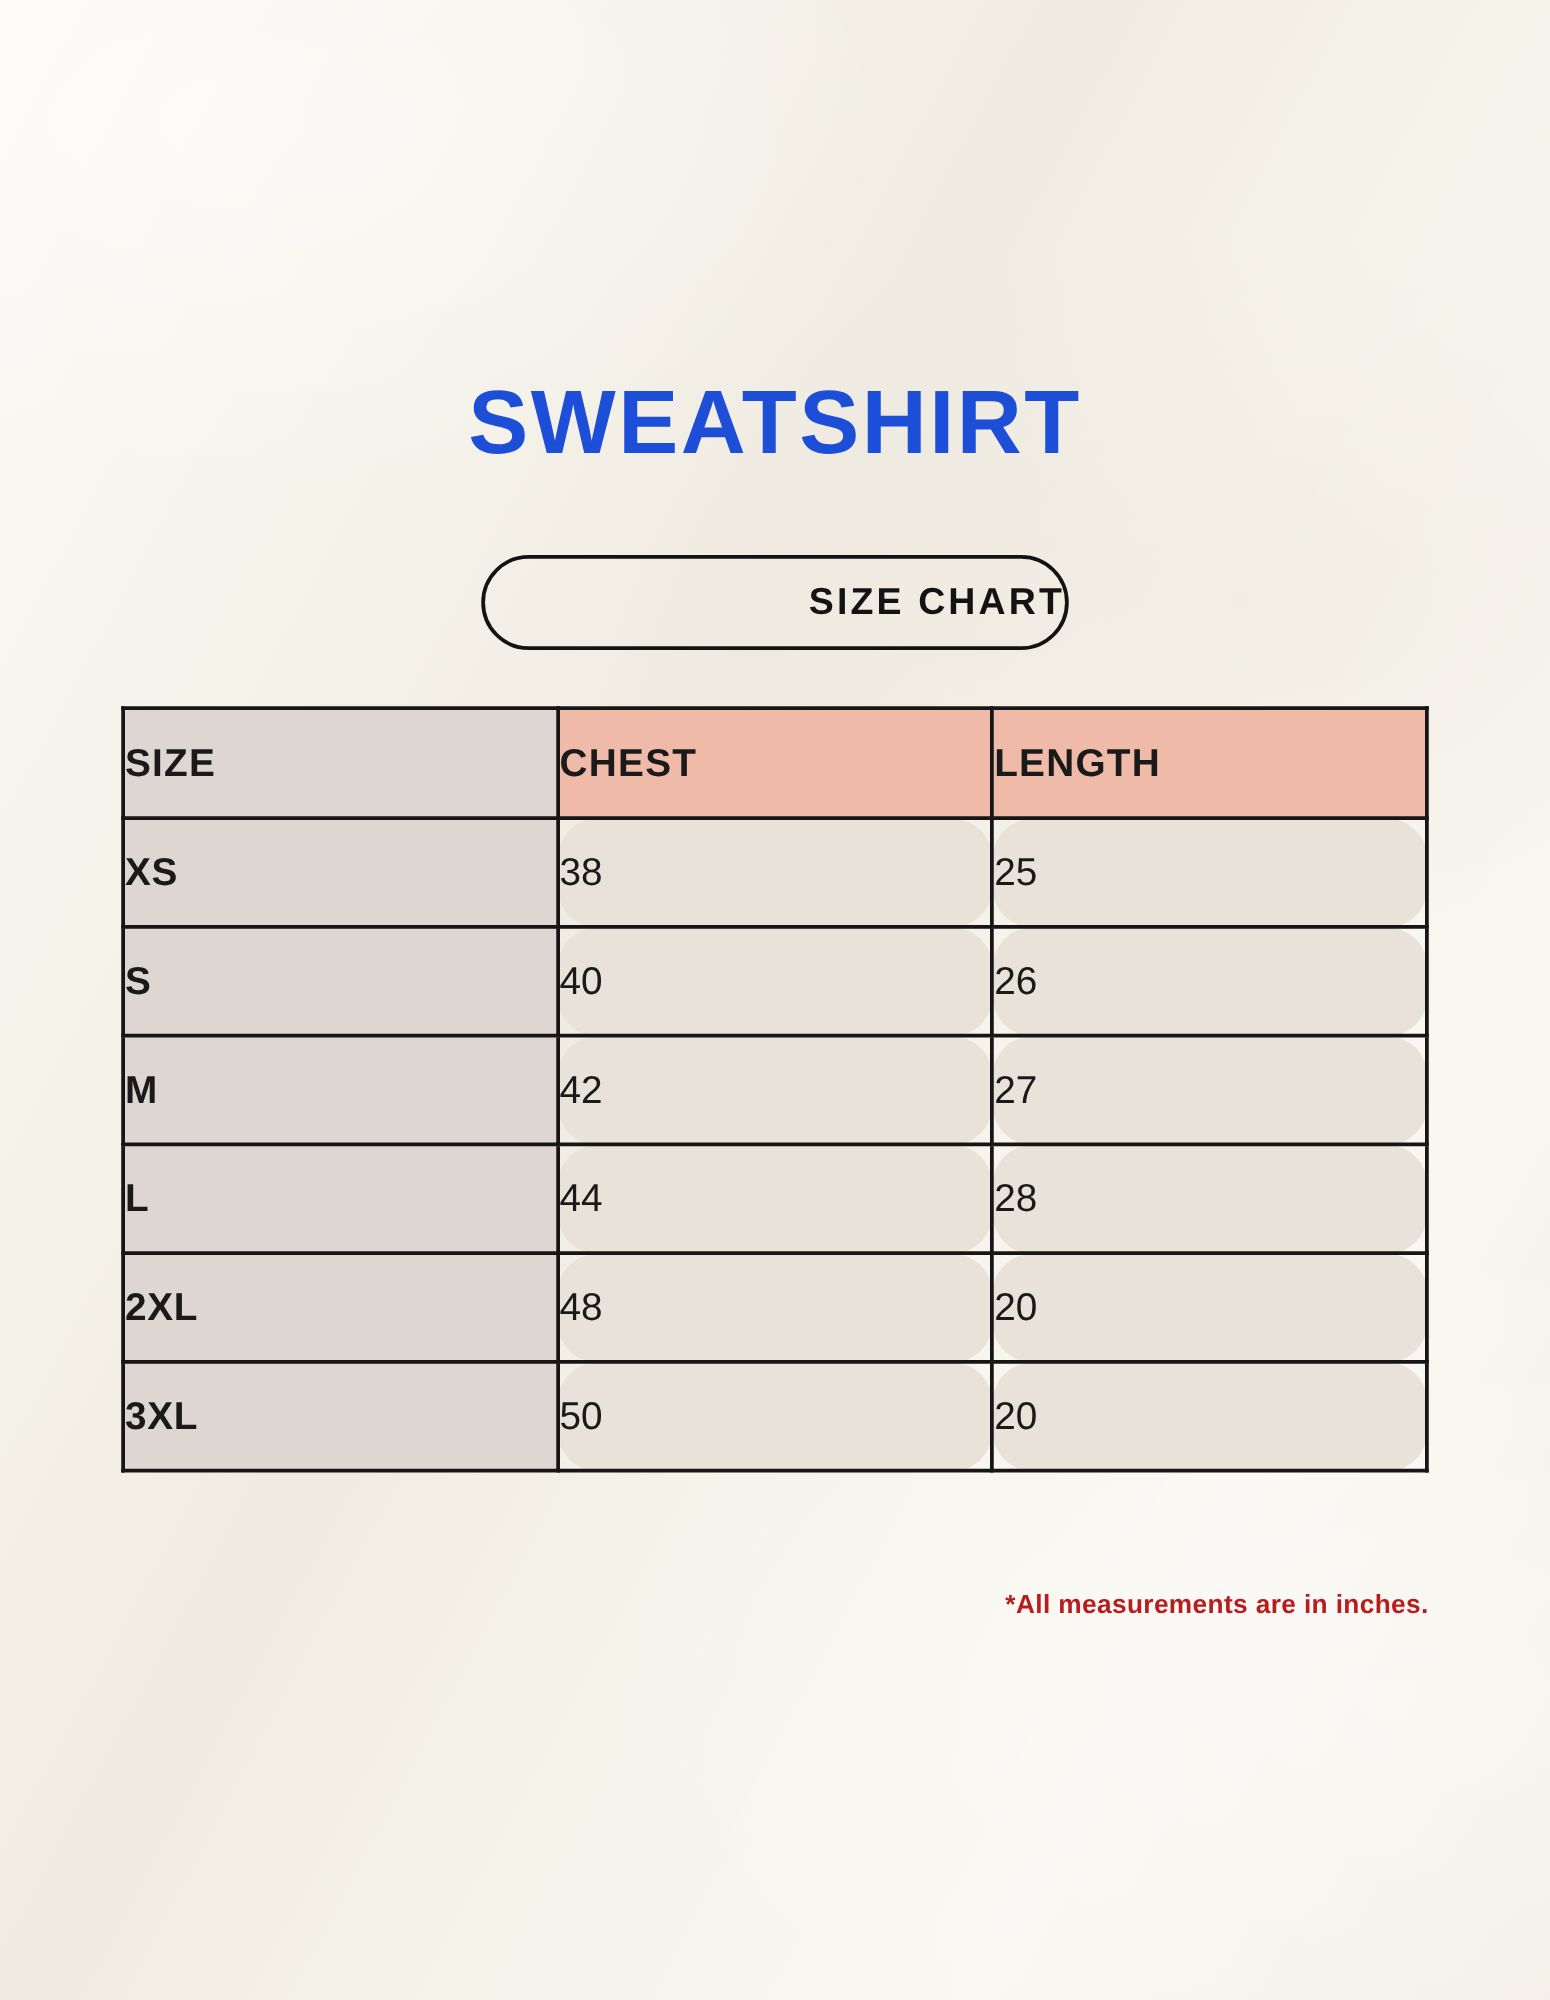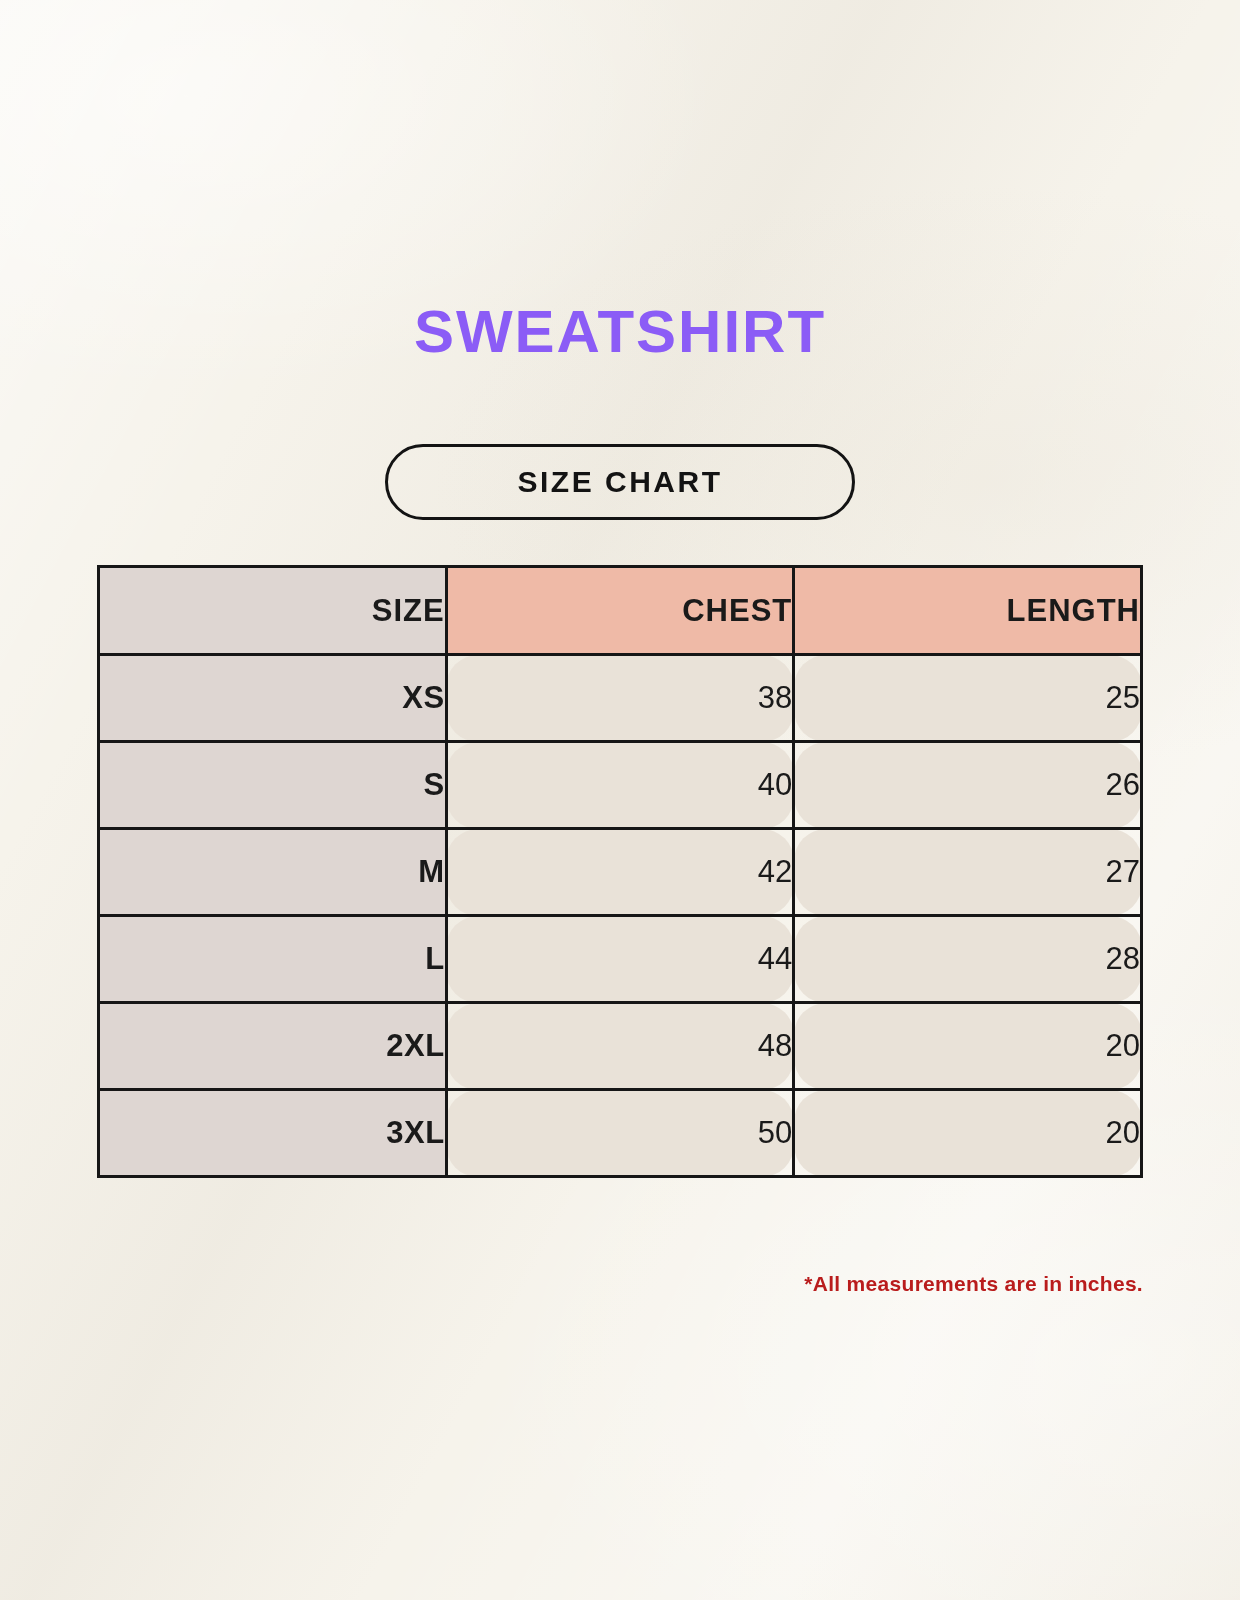--- a/index.html
+++ b/index.html
@@ -40,58 +40,58 @@
       radial-gradient(ellipse 800px 420px at 80% 30%, rgba(229,223,210,0.30), rgba(255,255,255,0) 70%);
     pointer-events: none;
   }
   .page-title {
     position: absolute;
     top: 302px;
     left: 0;
     width: 100%;
     margin: 0;
     text-align: center;
-    font-size: 60px;
+    font-size: 72px;
     font-weight: bold;
     letter-spacing: 2px;
     line-height: 1;
-    color: #8b5cf6;
+    color: #1d4ed8;
   }
   .badge-pill {
     position: absolute;
     top: 444px;
     left: 50%;
     transform: translateX(-50%);
     width: 464px;
     height: 70px;
     border: 3px solid #131313;
     border-radius: 40px;
     background: transparent;
     display: flex;
     align-items: center;
-    justify-content: center;
+    justify-content: flex-end;
   }
   .badge-label {
     font-size: 30px;
     font-weight: bold;
     letter-spacing: 2.5px;
     color: #131313;
   }
   table.size-chart {
     position: absolute;
     top: 565px;
     left: 97px;
     width: 1046px;
     border-collapse: collapse;
     table-layout: fixed;
   }
   table.size-chart th,
   table.size-chart td {
     border: 3px solid var(--border-black, #161616);
-    text-align: right;
+    text-align: left;
     vertical-align: middle;
     font-size: 31px;
     padding: 0;
   }
   table.size-chart thead th {
     height: 85px;
     font-weight: bold;
     letter-spacing: 1px;
   }
   table.size-chart tbody td {

